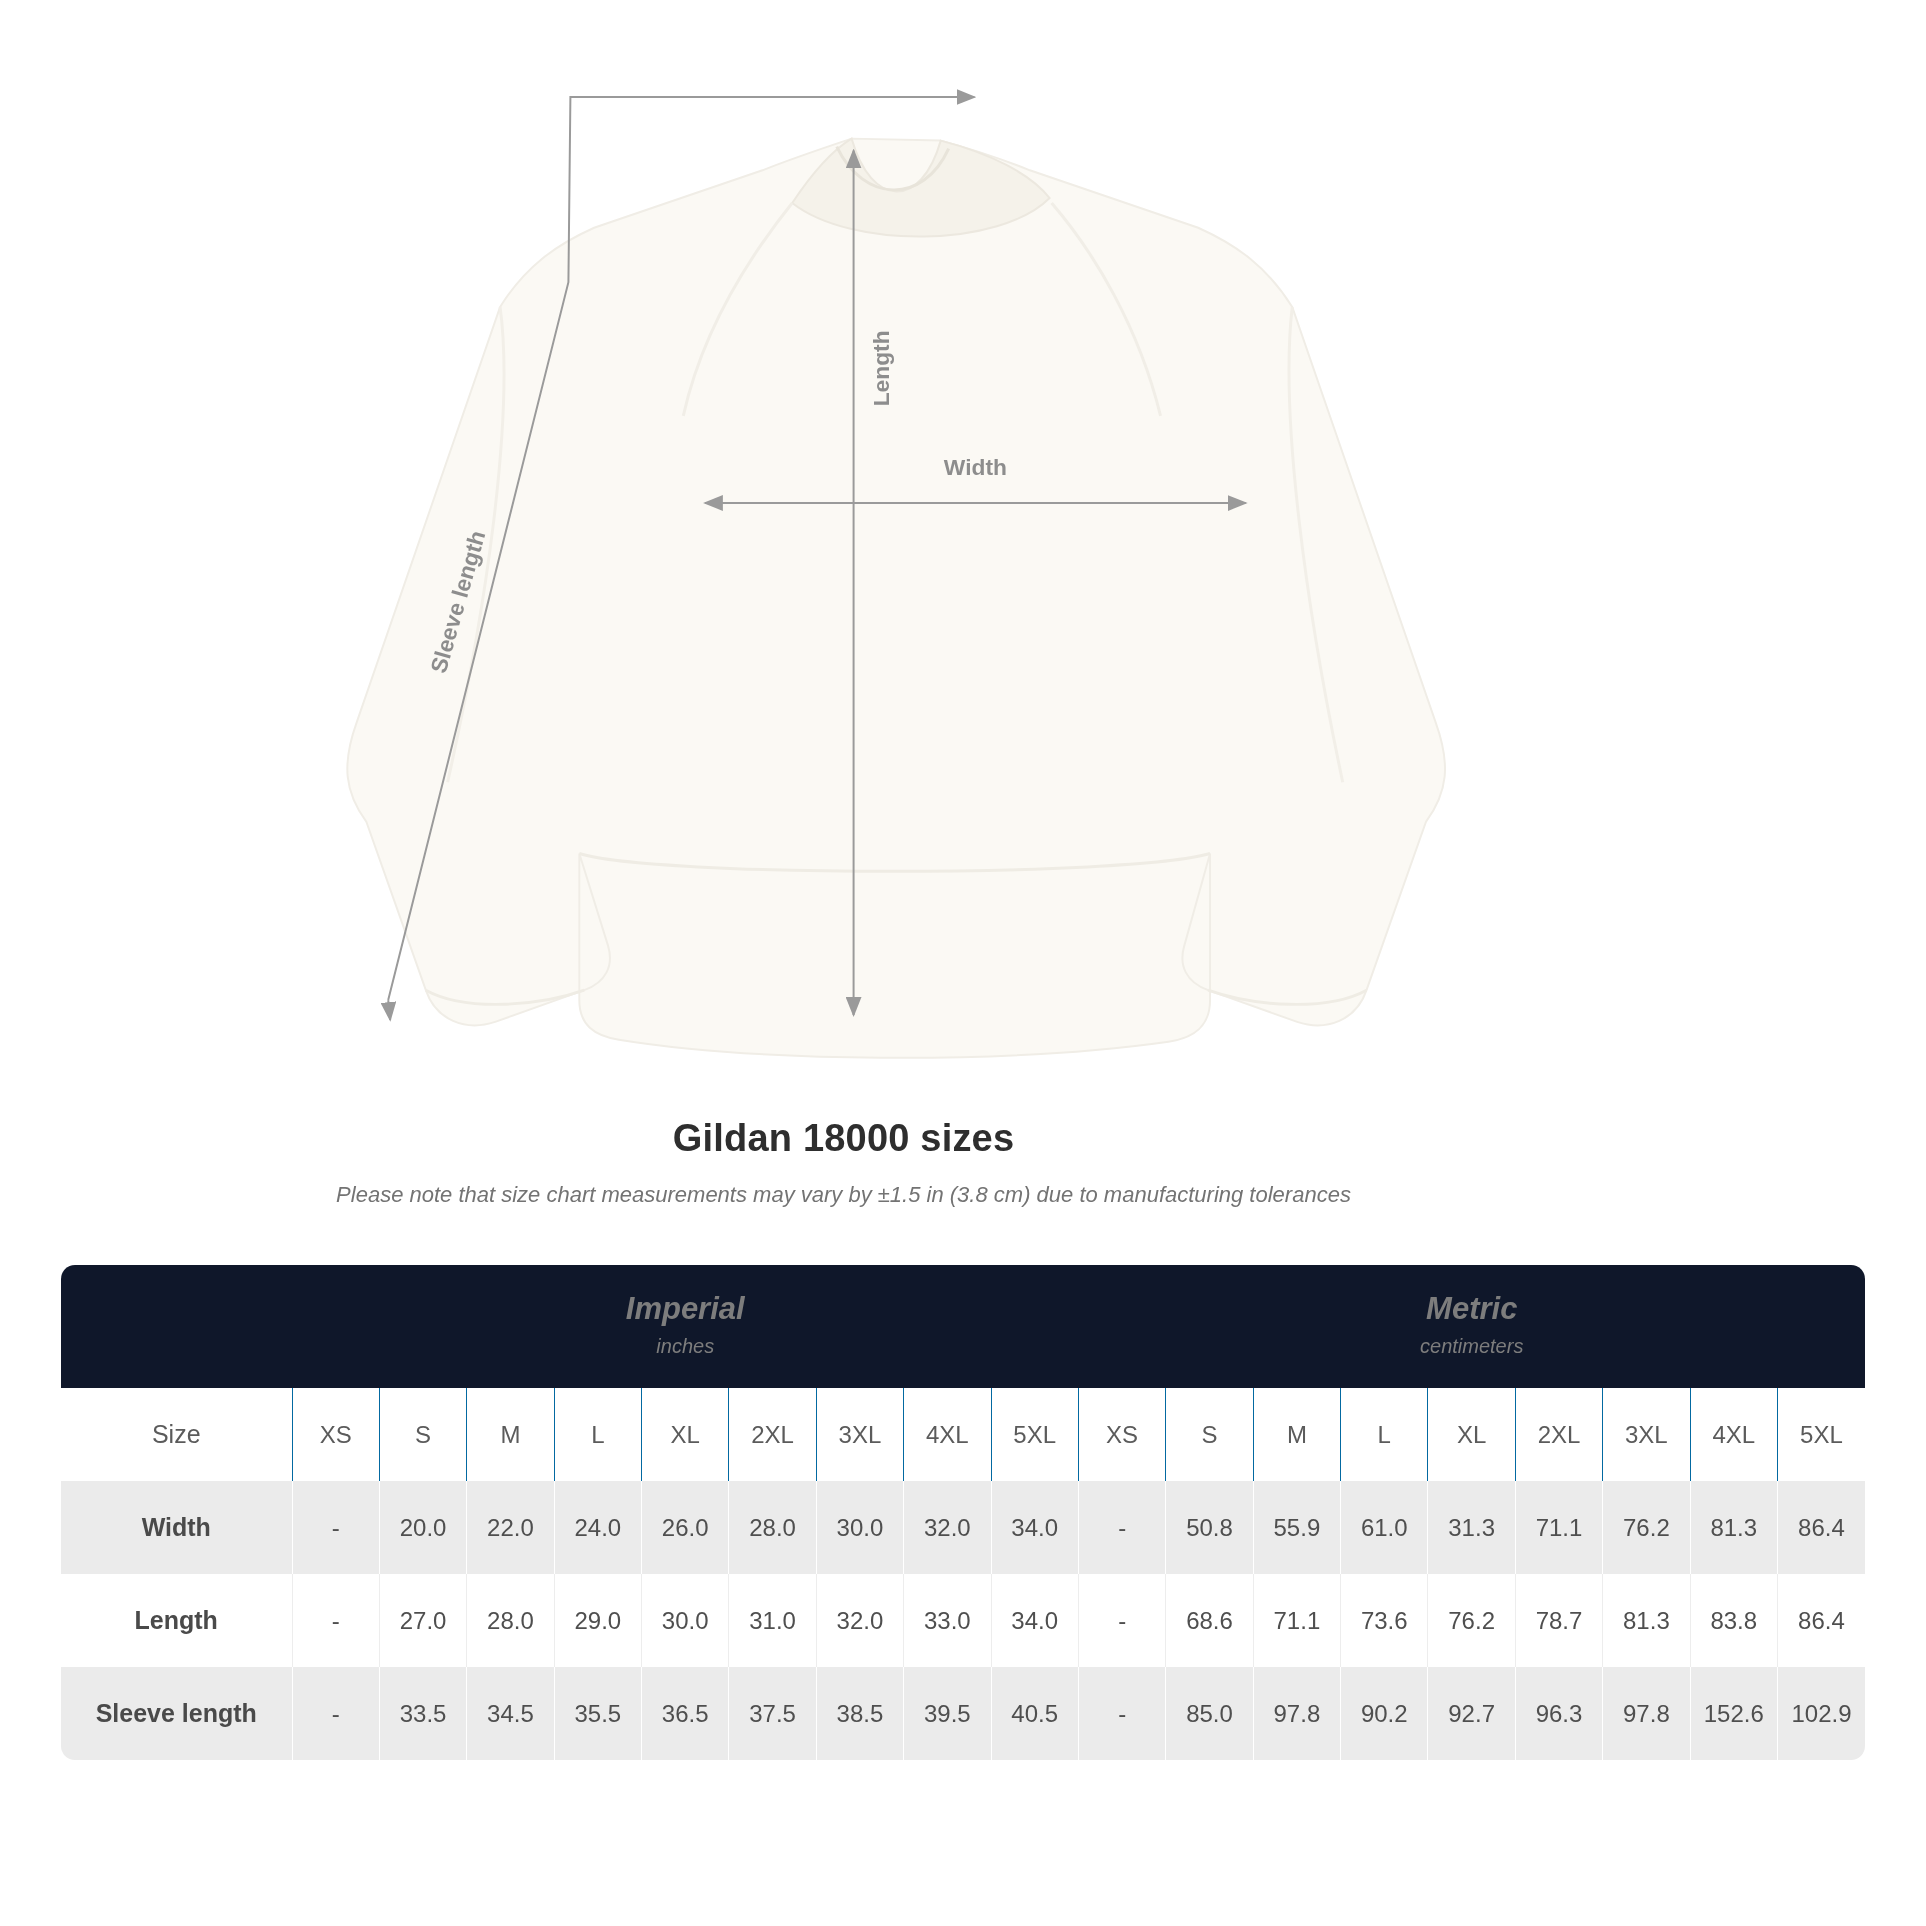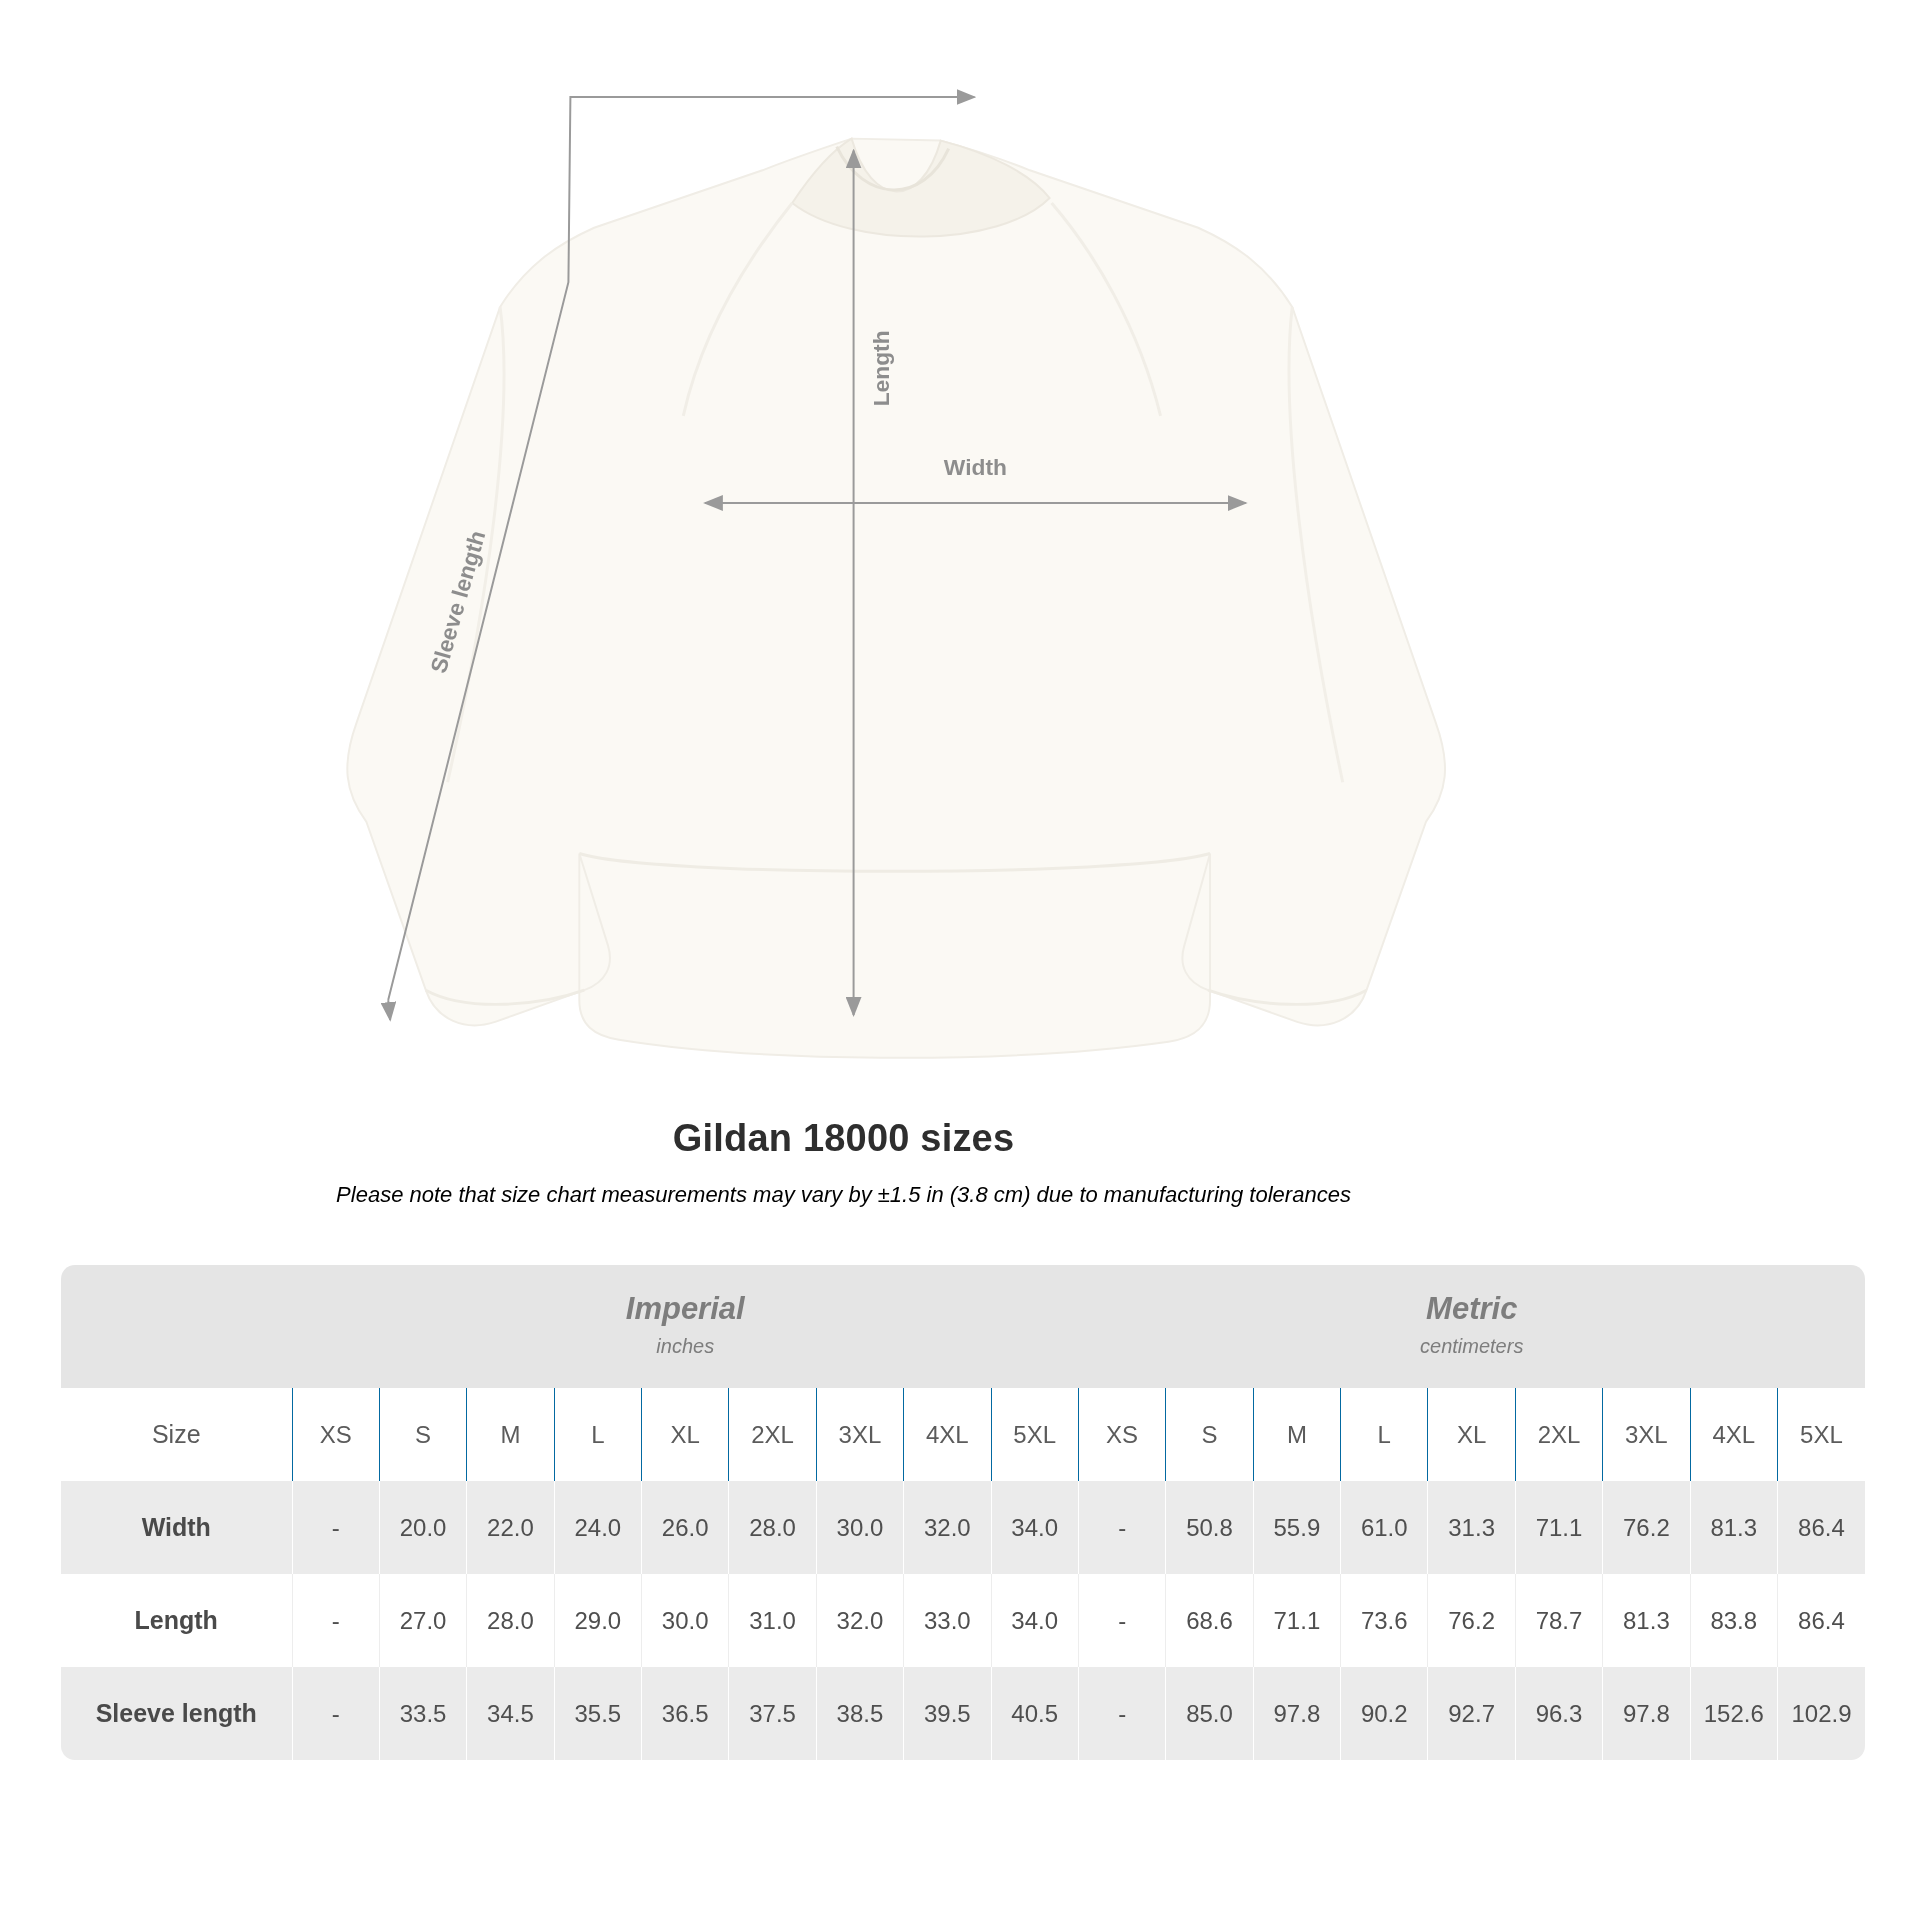--- a/index.html
+++ b/index.html
@@ -44,21 +44,21 @@
   .chart-title {
     font-size: 38px;
     font-weight: bold;
     color: #2e2e2e;
     letter-spacing: 0.2px;
   }
   .chart-note {
     margin-top: 22px;
     font-size: 22px;
     font-style: italic;
-    color: #000000;
+    color: #737373;
   }
 
   
   .table-wrap {
     position: absolute;
     top: 1265px;
     left: 61px;
     width: 1804px;
   }
   table.size-table {
@@ -66,21 +66,21 @@
     width: 1804px;
     table-layout: fixed;
   }
   table.size-table td, table.size-table th {
     text-align: center;
     vertical-align: middle;
     font-weight: normal;
   }
 
   .unit-head td {
-    background: #e5e5e5;
+    background: #0f172a;
     padding: 26px 0 30px 0;
   }
   .unit-head td:first-child { border-top-left-radius: 14px; }
   .unit-head td:last-child  { border-top-right-radius: 14px; }
 
   .unit-name {
     font-size: 31px;
     font-style: italic;
     font-weight: bold;
     color: #7d7d7d;

